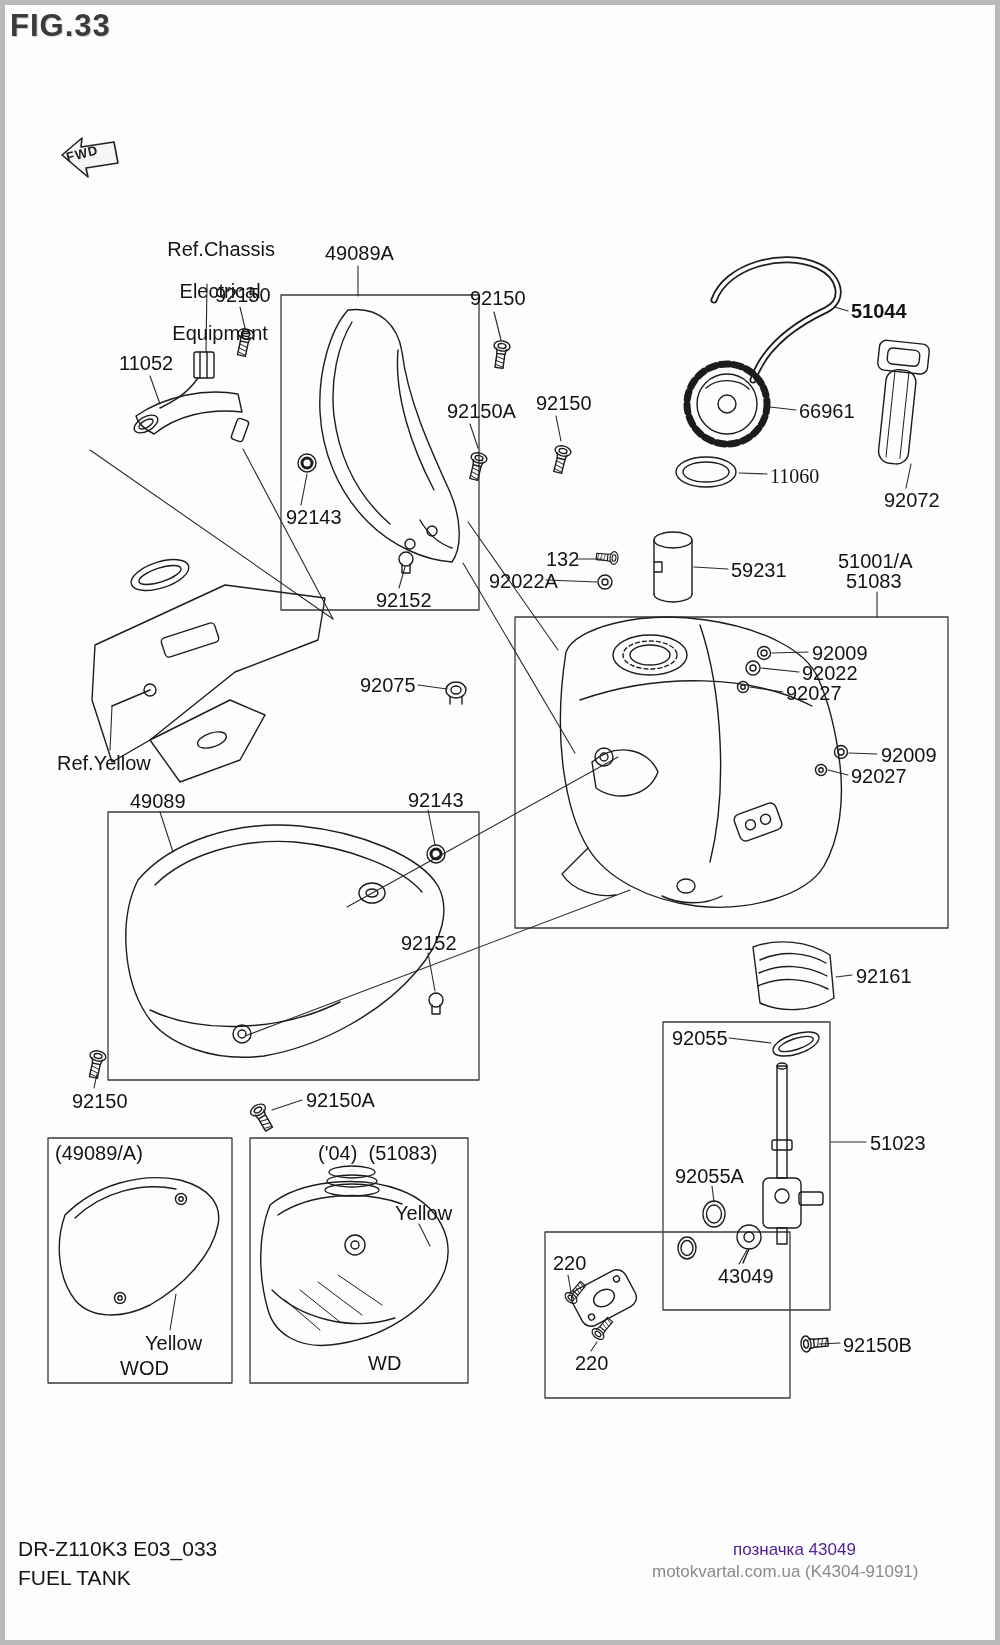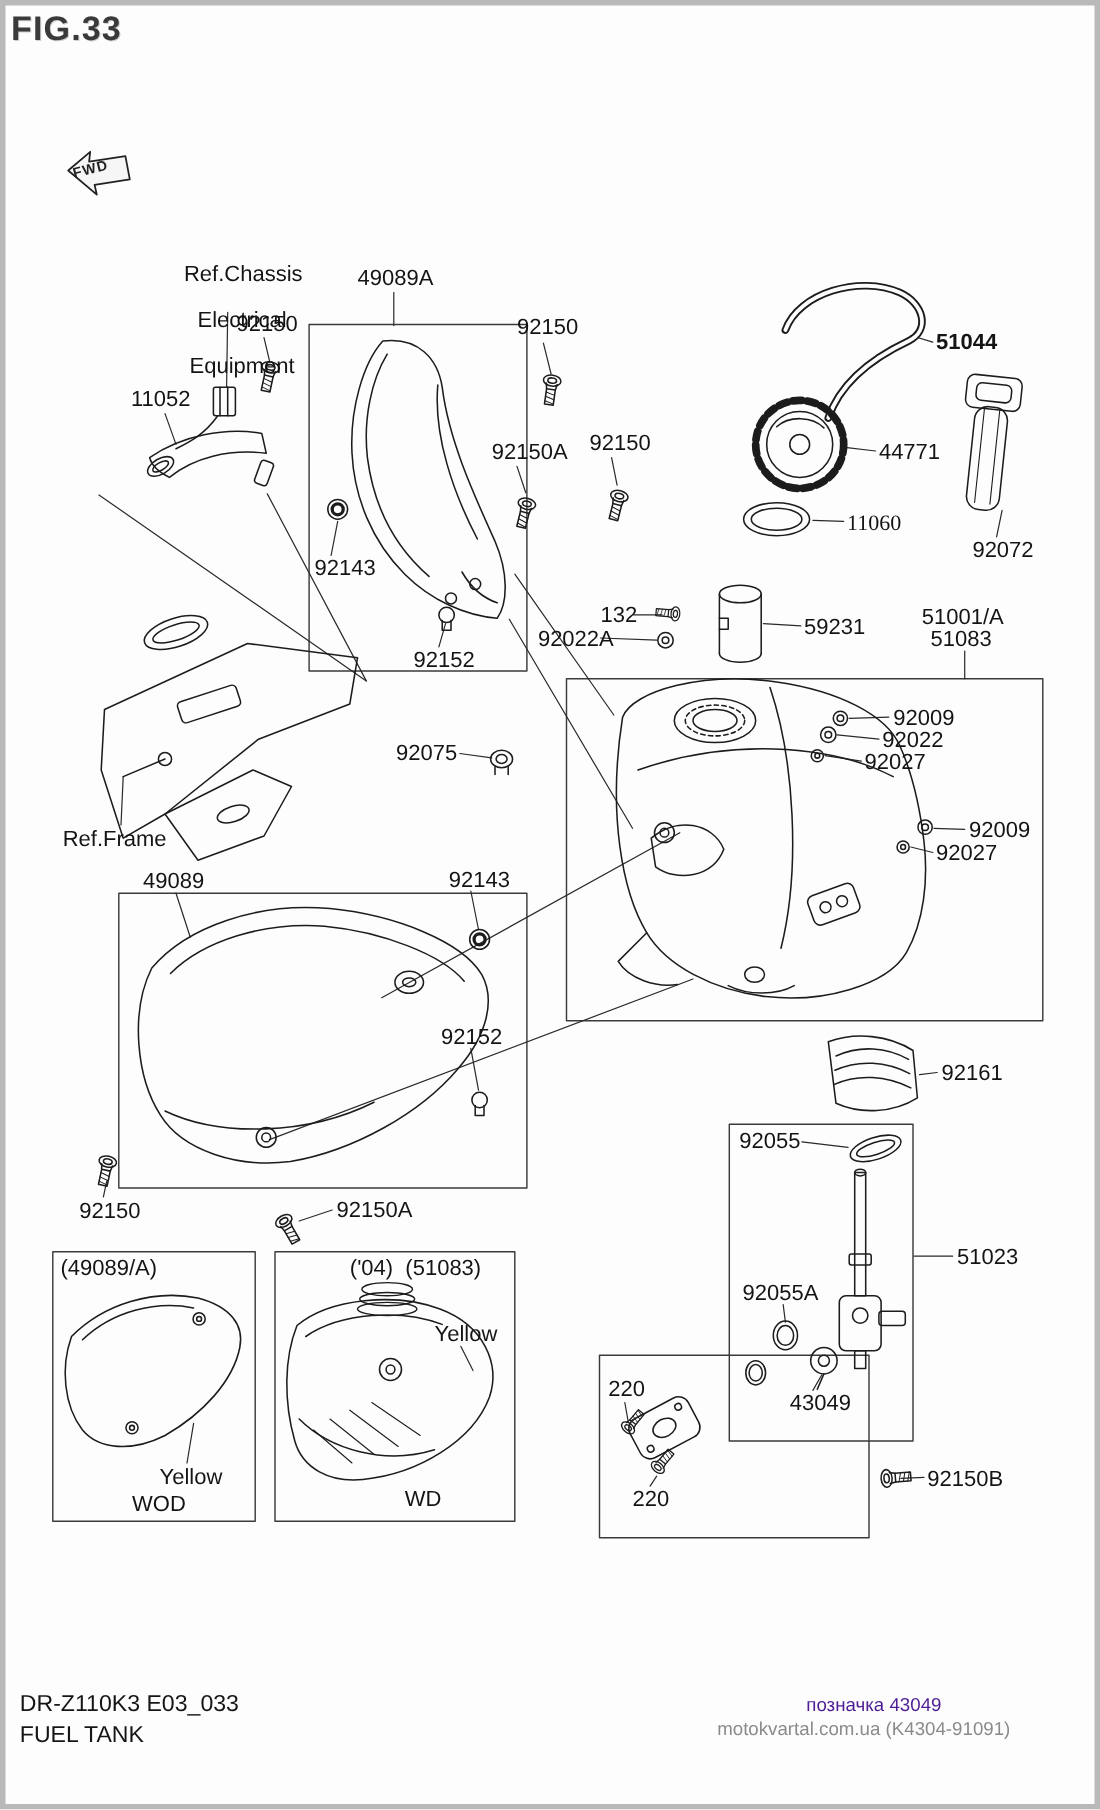--- a/index.html
+++ b/index.html
@@ -337,35 +337,35 @@
     <span>Equipment</span>
   </div>
 
   <span class="lbl" style="left:325px;top:243px;">49089A</span>
   <span class="lbl" style="left:215px;top:285px;">92150</span>
   <span class="lbl" style="left:470px;top:288px;">92150</span>
   <span class="lbl" style="left:851px;top:301px;font-weight:bold;">51044</span>
   <span class="lbl" style="left:119px;top:353px;">11052</span>
   <span class="lbl" style="left:447px;top:401px;">92150A</span>
   <span class="lbl" style="left:536px;top:393px;">92150</span>
-  <span class="lbl" style="left:799px;top:401px;">44771</span>
+  <span class="lbl" style="left:799px;top:401px;">66961</span>
   <span class="lbl" style="left:770px;top:466px;font-family:Liberation Serif, serif;">11060</span>
   <span class="lbl" style="left:884px;top:490px;">92072</span>
   <span class="lbl" style="left:286px;top:507px;">92143</span>
   <span class="lbl" style="left:546px;top:549px;">132</span>
   <span class="lbl" style="left:489px;top:571px;">92022A</span>
   <span class="lbl" style="left:731px;top:560px;">59231</span>
   <span class="lbl" style="left:838px;top:551px;">51001/A</span>
   <span class="lbl" style="left:846px;top:571px;">51083</span>
   <span class="lbl" style="left:376px;top:590px;">92152</span>
   <span class="lbl" style="left:812px;top:643px;">92009</span>
   <span class="lbl" style="left:802px;top:663px;">92022</span>
   <span class="lbl" style="left:786px;top:683px;">92027</span>
   <span class="lbl" style="left:360px;top:675px;">92075</span>
-  <span class="lbl" style="left:57px;top:753px;">Ref.Frame</span>
+  <span class="lbl" style="left:57px;top:753px;">Ref.Yellow</span>
   <span class="lbl" style="left:881px;top:745px;">92009</span>
   <span class="lbl" style="left:851px;top:766px;">92027</span>
   <span class="lbl" style="left:130px;top:791px;">49089</span>
   <span class="lbl" style="left:408px;top:790px;">92143</span>
   <span class="lbl" style="left:401px;top:933px;">92152</span>
   <span class="lbl" style="left:856px;top:966px;">92161</span>
   <span class="lbl" style="left:672px;top:1028px;">92055</span>
   <span class="lbl" style="left:72px;top:1091px;">92150</span>
   <span class="lbl" style="left:306px;top:1090px;">92150A</span>
   <span class="lbl" style="left:870px;top:1133px;">51023</span>

